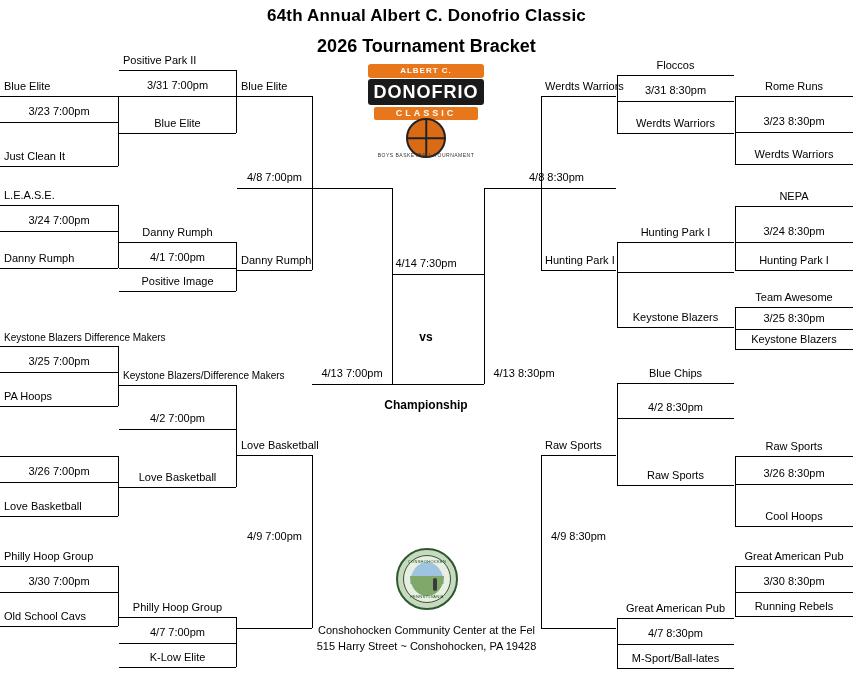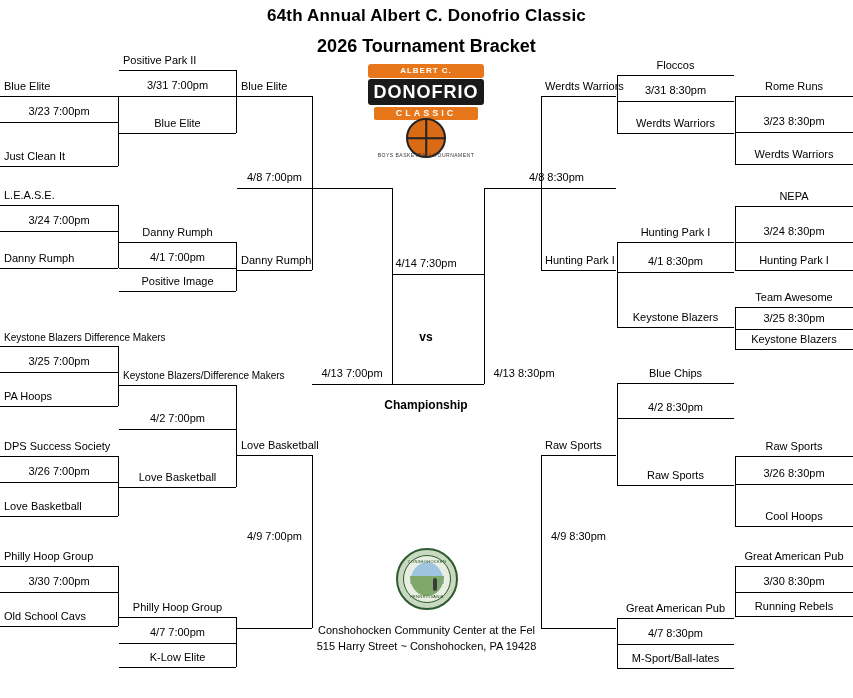--- a/index.html
+++ b/index.html
@@ -241,21 +241,20 @@
   <div class="vl" style="left:118px; top:205px; height:63px;"></div>
 
   <div class="cell team" style="left:0px; top:328px; width:118px; height:18px; font-size:10px;">Keystone Blazers Difference Makers</div>
   <div class="hl" style="left:0px; top:346px; width:118px;"></div>
   <div class="cell slot" style="left:0px; top:350px; width:118px; height:22px;">3/25  7:00pm</div>
   <div class="hl" style="left:0px; top:372px; width:118px;"></div>
   <div class="cell team" style="left:0px; top:386px; width:118px; height:20px;">PA Hoops</div>
   <div class="hl" style="left:0px; top:406px; width:118px;"></div>
   <div class="vl" style="left:118px; top:346px; height:60px;"></div>
 
-  <div class="cell team" style="left:0px; top:436px; width:118px; height:20px;">DPS Success Society</div>
   <div class="hl" style="left:0px; top:456px; width:118px;"></div>
   <div class="cell slot" style="left:0px; top:460px; width:118px; height:22px;">3/26  7:00pm</div>
   <div class="hl" style="left:0px; top:482px; width:118px;"></div>
   <div class="cell team" style="left:0px; top:496px; width:118px; height:20px;">Love Basketball</div>
   <div class="hl" style="left:0px; top:516px; width:118px;"></div>
   <div class="vl" style="left:118px; top:456px; height:60px;"></div>
 
   <div class="cell team" style="left:0px; top:546px; width:118px; height:20px;">Philly Hoop Group</div>
   <div class="hl" style="left:0px; top:566px; width:118px;"></div>
   <div class="cell slot" style="left:0px; top:570px; width:118px; height:22px;">3/30  7:00pm</div>
@@ -342,21 +341,20 @@
   <div class="cell team ctr" style="left:617px; top:55px; width:117px; height:20px;">Floccos</div>
   <div class="hl" style="left:617px; top:75px; width:117px;"></div>
   <div class="cell slot" style="left:617px; top:79px; width:117px; height:22px;">3/31 8:30pm</div>
   <div class="hl" style="left:617px; top:101px; width:117px;"></div>
   <div class="cell team ctr" style="left:617px; top:113px; width:117px; height:20px;">Werdts Warriors</div>
   <div class="hl" style="left:617px; top:133px; width:117px;"></div>
   <div class="vl" style="left:617px; top:75px; height:58px;"></div>
 
   <div class="cell team ctr" style="left:617px; top:222px; width:117px; height:20px;">Hunting Park I</div>
   <div class="hl" style="left:617px; top:242px; width:117px;"></div>
-  <div class="cell slot" style="left:617px; top:250px; width:117px; height:22px;">4/1  8:30pm</div>
   <div class="hl" style="left:617px; top:272px; width:117px;"></div>
   <div class="cell team ctr" style="left:617px; top:307px; width:117px; height:20px;">Keystone Blazers</div>
   <div class="hl" style="left:617px; top:327px; width:117px;"></div>
   <div class="vl" style="left:617px; top:242px; height:85px;"></div>
 
   <div class="cell team ctr" style="left:617px; top:363px; width:117px; height:20px;">Blue Chips</div>
   <div class="hl" style="left:617px; top:383px; width:117px;"></div>
   <div class="cell slot" style="left:617px; top:396px; width:117px; height:22px;">4/2  8:30pm</div>
   <div class="hl" style="left:617px; top:418px; width:117px;"></div>
   <div class="cell team ctr" style="left:617px; top:465px; width:117px; height:20px;">Raw Sports</div>

